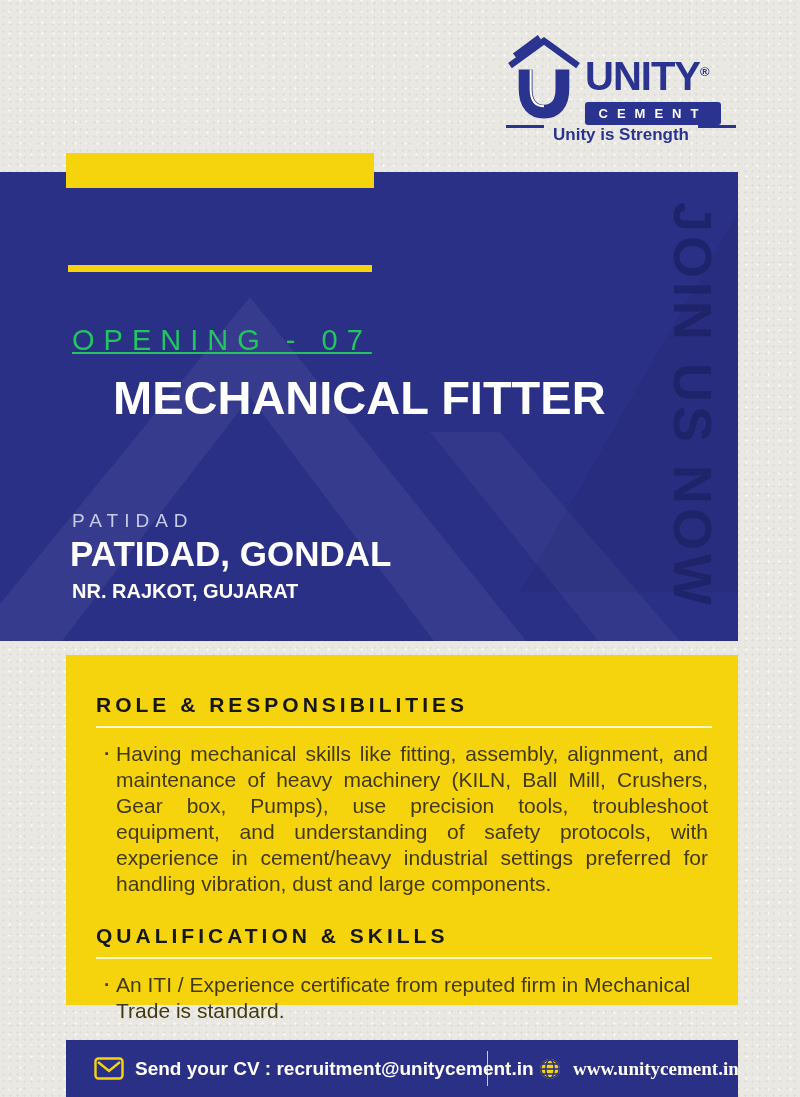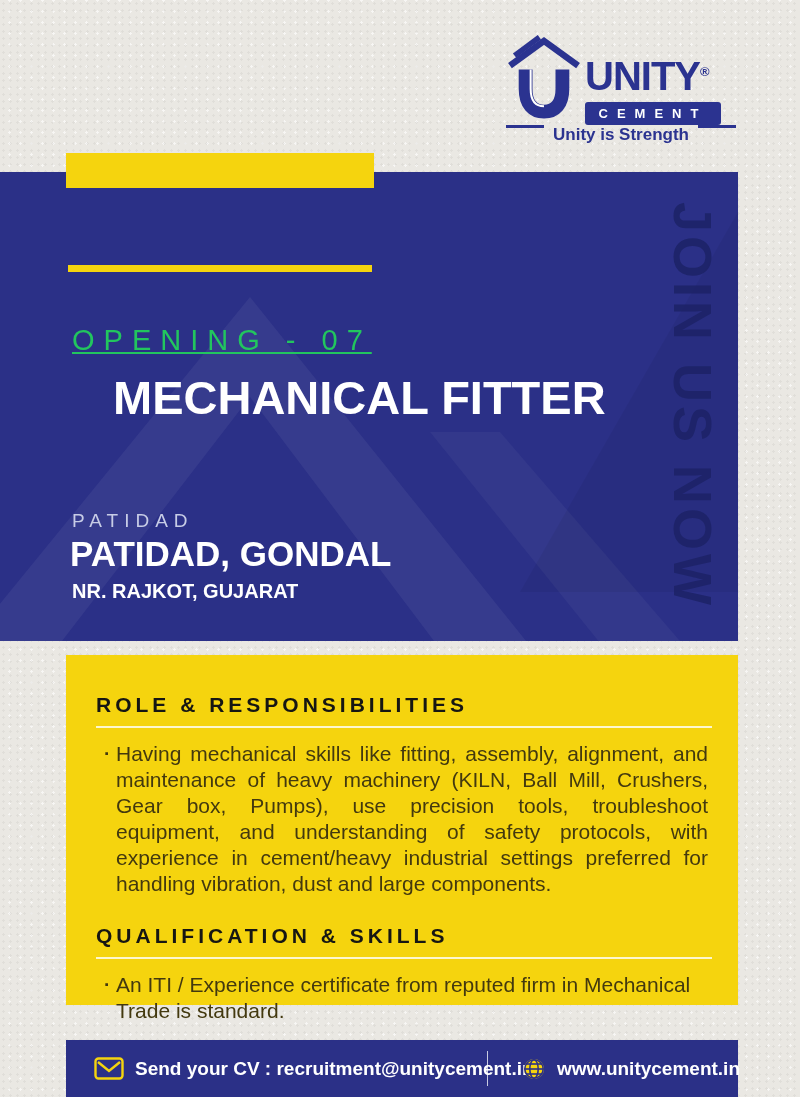--- a/index.html
+++ b/index.html
@@ -61,21 +61,21 @@
   .sec-body{ display:flex; margin:13px 0 0 8px; width:604px; }
   .sec-body .marker{ flex:0 0 12px; font-size:19px; line-height:26px; color:#43390f; font-weight:700; }
   .sec-body .txt{ flex:1; font-size:21px; line-height:26px; color:#43390f; }
   .sec-body .txt.justify{ text-align:justify; }
   .sec-gap{ height:27px; }
 
   
   .bottom-bar{ position:absolute; left:66px; top:1040px; width:672px; height:57px; background:#2b3087; z-index:2; }
   .contact{ position:absolute; top:0; height:57px; display:flex; align-items:center; gap:11px; }
   .contact.email{ left:28px; }
-  .contact.web{ left:456px; }
+  .contact.web{ left:472px;font-family:Liberation Serif, serif; }
   .contact .label{ color:#ffffff; font-size:19px; font-weight:700; white-space:nowrap; }
   .bar-divider{ position:absolute; left:421px; top:11px; width:1px; height:35px; background:rgba(255,255,255,.75); }
 </style>
 </head>
 <body>
 
 <div class="poster">
 
   <div class="logo">
     <svg class="u-icon" width="92" height="92" viewBox="0 0 100 100">

